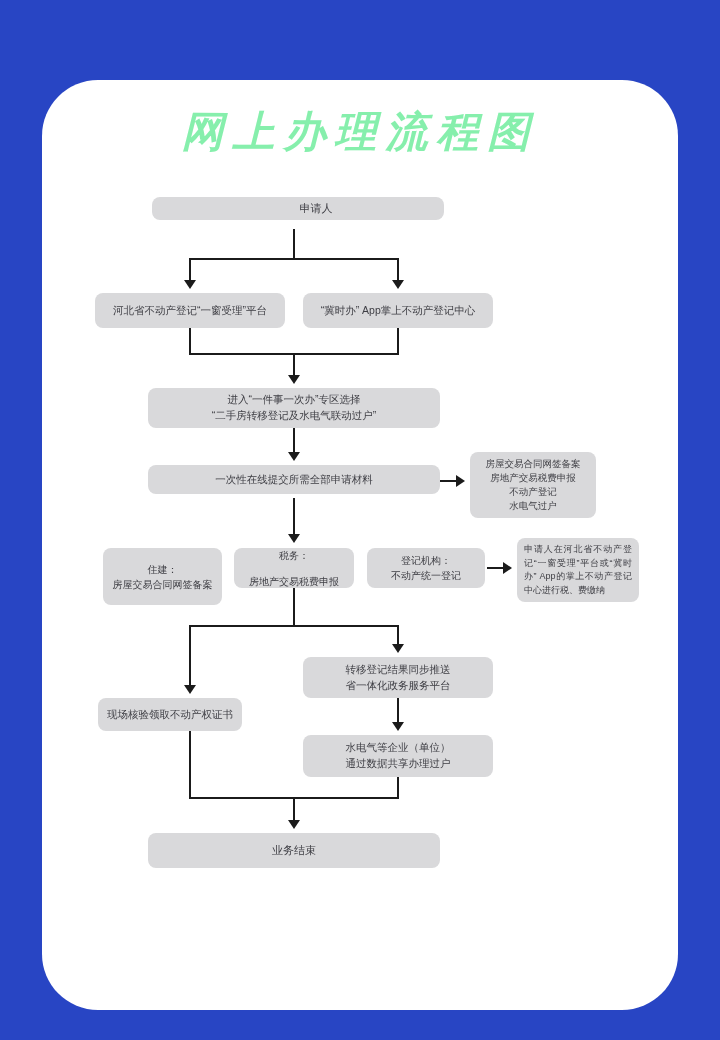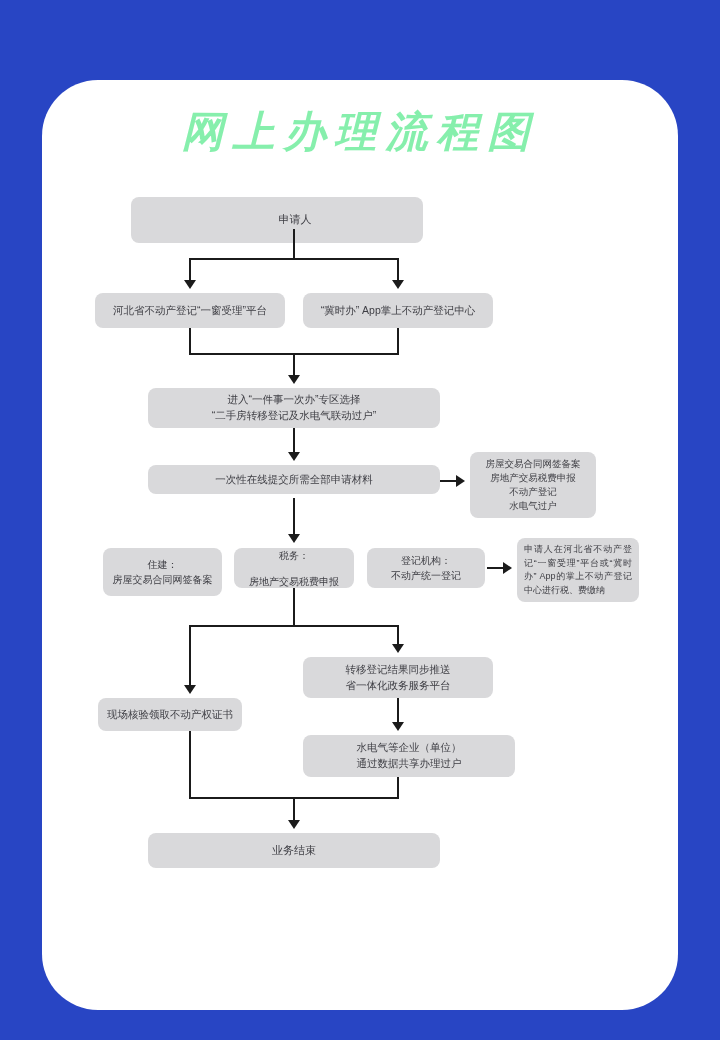--- a/index.html
+++ b/index.html
@@ -32,34 +32,34 @@
     position:absolute;
     background:var(--node-fill);
     border-radius:8px;
     color:var(--node-text);
     display:flex;flex-direction:column;align-items:center;justify-content:center;
     text-align:center;
     font-size:11px;line-height:1.55;
     padding:2px 4px;
   }
   .node span{display:block;}
-  .n-applicant{left:131px;top:197px;width:292px;height:46px;padding-left:40px;}
+  .n-applicant{left:152px;top:197px;width:292px;height:23px;padding-left:40px;}
   .n-platform{left:95px;top:293px;width:190px;height:35px;font-size:10.5px;}
   .n-app{left:303px;top:293px;width:190px;height:35px;font-size:10.5px;}
   .n-enter{left:148px;top:388px;width:292px;height:40px;font-size:10.5px;line-height:1.5;}
   .n-submit{left:148px;top:465px;width:292px;height:29px;font-size:10.5px;}
   .n-bundle{left:470px;top:452px;width:126px;height:66px;font-size:9.5px;line-height:1.5;}
-  .n-housing{left:103px;top:548px;width:119px;height:48px;font-size:10px;line-height:1.5;}
+  .n-housing{left:103px;top:548px;width:119px;height:57px;font-size:10px;line-height:1.5;}
   .n-tax{left:234px;top:548px;width:120px;height:40px;font-size:10px;line-height:1.5;gap:11px;}
   .n-registry{left:367px;top:548px;width:118px;height:40px;font-size:10px;line-height:1.5;}
   .n-payment{left:517px;top:538px;width:122px;height:64px;font-size:9px;line-height:1.5;
     text-align:justify;padding:4px 7px;align-items:flex-start;}
   .n-onsite{left:98px;top:698px;width:144px;height:33px;font-size:10.5px;}
   .n-push{left:303px;top:657px;width:190px;height:41px;font-size:10.5px;line-height:1.5;}
-  .n-utility{left:303px;top:735px;width:212px;height:42px;font-size:10.5px;line-height:1.5;}
+  .n-utility{left:303px;top:735px;width:190px;height:42px;font-size:10.5px;line-height:1.5;}
   .n-end{left:148px;top:833px;width:292px;height:35px;}
   .ln{position:absolute;background:var(--line);}
   .ah-d{position:absolute;width:0;height:0;
     border-left:6px solid transparent;border-right:6px solid transparent;
     border-top:9px solid var(--line);}
   .ah-r{position:absolute;width:0;height:0;
     border-top:6px solid transparent;border-bottom:6px solid transparent;
     border-left:9px solid var(--line);}
 </style>
 </head>

